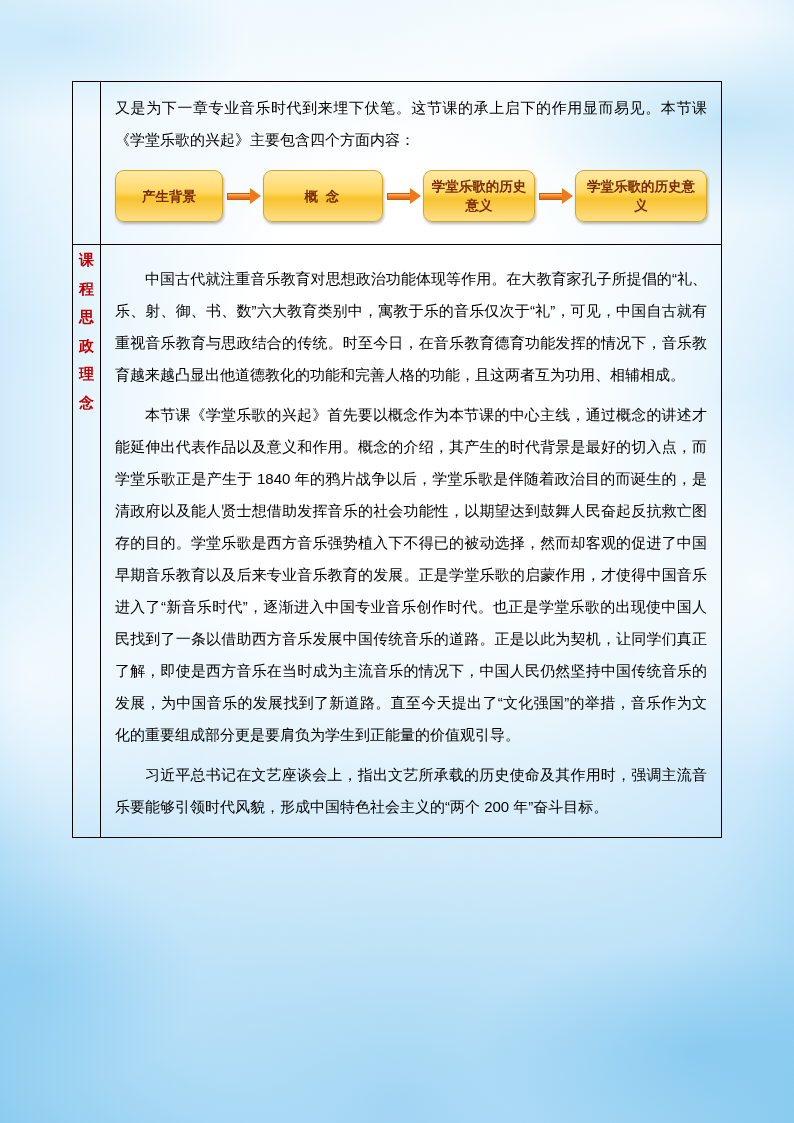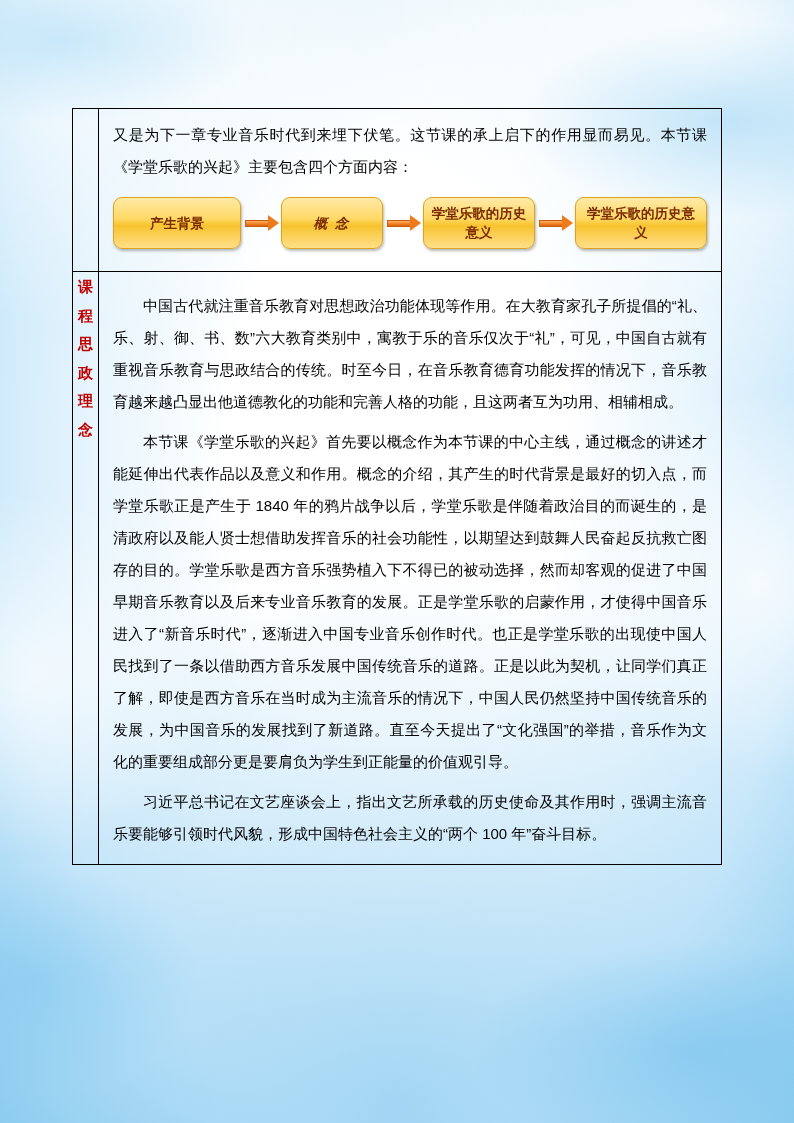--- a/index.html
+++ b/index.html
@@ -37,21 +37,21 @@
       radial-gradient(ellipse 300px 140px at 730px 120px, rgba(150,210,243,0.55), rgba(150,210,243,0) 70%),
       radial-gradient(ellipse 240px 160px at 30px 980px, rgba(130,200,240,0.55), rgba(130,200,240,0) 70%),
       radial-gradient(ellipse 320px 150px at 700px 1050px, rgba(120,195,238,0.6), rgba(120,195,238,0) 72%);
     pointer-events: none;
   }
 
   
   .doc-table {
     position: absolute;
     left: 72px;
-    top: 108px;
+    top: 81px;
     width: 650px;
     border-collapse: collapse;
     background: transparent;
   }
   .doc-table td {
     border: 1px solid #000000;
     vertical-align: top;
     background: transparent;
   }
   .col-label {
@@ -101,22 +101,22 @@
     font-size: 13.5px;
     line-height: 19px;
     text-align: center;
     display: flex;
     align-items: center;
     justify-content: center;
     height: 52px;
     padding: 0 6px;
     box-sizing: border-box;
   }
-  .fb-1 { width: 128px; }
-  .fb-2 { width: 102px; letter-spacing: 2px; font-style: italic; }
+  .fb-1 { width: 108px; }
+  .fb-2 { width: 120px; letter-spacing: 2px; }
   .fb-3 { width: 112px; }
   .fb-4 { width: 132px; }
 
   .arrow {
     width: 40px;
     height: 14px;
     position: relative;
     flex: 0 0 40px;
   }
   .arrow .shaft {
@@ -190,19 +190,19 @@
       </tr>
 
       <tr>
         <td class="col-label">
           <div>课程思政</div>
           <div>理念</div>
         </td>
         <td class="col-body">
           <p class="p indent">中国古代就注重音乐教育对思想政治功能体现等作用。在大教育家孔子所提倡的“礼、乐、射、御、书、数”六大教育类别中，寓教于乐的音乐仅次于“礼”，可见，中国自古就有重视音乐教育与思政结合的传统。时至今日，在音乐教育德育功能发挥的情况下，音乐教育越来越凸显出他道德教化的功能和完善人格的功能，且这两者互为功用、相辅相成。</p>
           <p class="p indent">本节课《学堂乐歌的兴起》首先要以概念作为本节课的中心主线，通过概念的讲述才能延伸出代表作品以及意义和作用。概念的介绍，其产生的时代背景是最好的切入点，而学堂乐歌正是产生于 1840 年的鸦片战争以后，学堂乐歌是伴随着政治目的而诞生的，是清政府以及能人贤士想借助发挥音乐的社会功能性，以期望达到鼓舞人民奋起反抗救亡图存的目的。学堂乐歌是西方音乐强势植入下不得已的被动选择，然而却客观的促进了中国早期音乐教育以及后来专业音乐教育的发展。正是学堂乐歌的启蒙作用，才使得中国音乐进入了“新音乐时代”，逐渐进入中国专业音乐创作时代。也正是学堂乐歌的出现使中国人民找到了一条以借助西方音乐发展中国传统音乐的道路。正是以此为契机，让同学们真正了解，即使是西方音乐在当时成为主流音乐的情况下，中国人民仍然坚持中国传统音乐的发展，为中国音乐的发展找到了新道路。直至今天提出了“文化强国”的举措，音乐作为文化的重要组成部分更是要肩负为学生到正能量的价值观引导。</p>
-          <p class="p indent">习近平总书记在文艺座谈会上，指出文艺所承载的历史使命及其作用时，强调主流音乐要能够引领时代风貌，形成中国特色社会主义的“两个 100 年”奋斗目标。</p>
+          <p class="p indent">习近平总书记在文艺座谈会上，指出文艺所承载的历史使命及其作用时，强调主流音乐要能够引领时代风貌，形成中国特色社会主义的“两个 200 年”奋斗目标。</p>
         </td>
       </tr>
     </tbody>
   </table>
 
 </div>
 
 </body></html>

